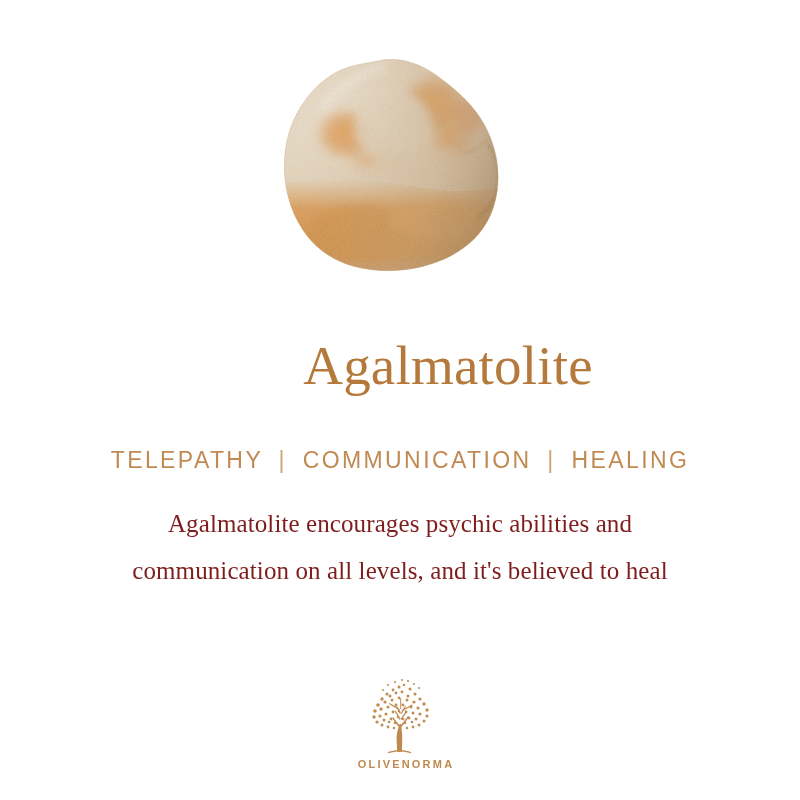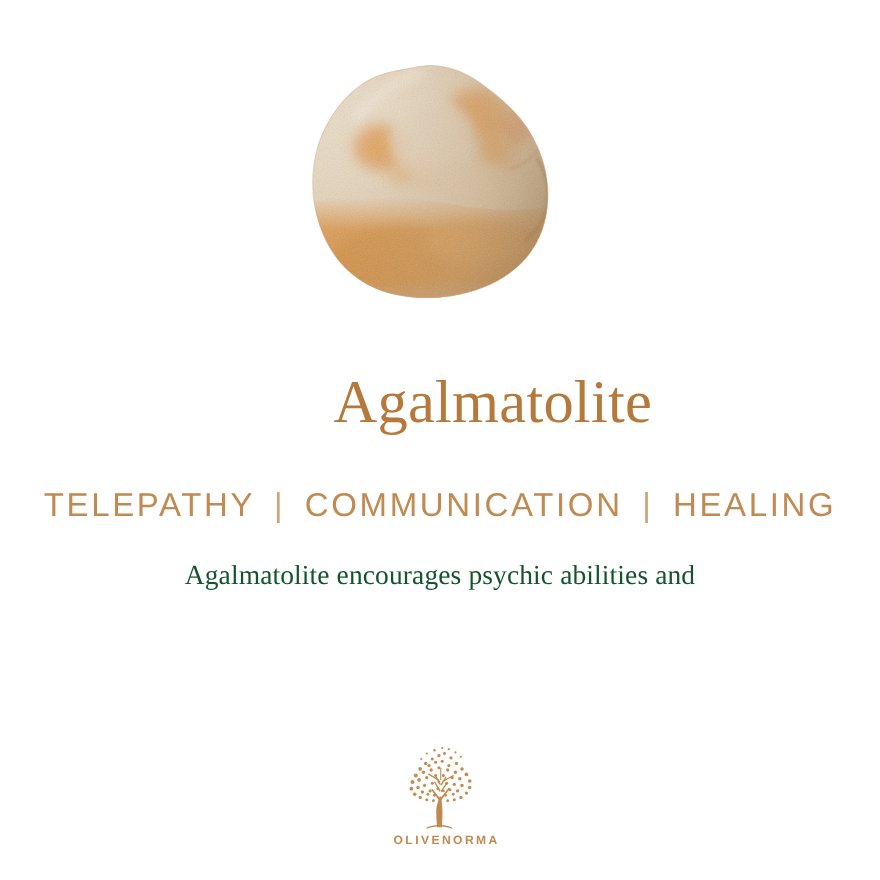--- a/index.html
+++ b/index.html
@@ -54,21 +54,21 @@
   }
 
   
   .keywords {
     position: absolute;
     left: 0;
     top: 444px;
     width: 800px;
     text-align: center;
     font-family: "Liberation Sans", "DejaVu Sans", sans-serif;
-    font-size: 30px;
+    font-size: 23px;
     line-height: 32px;
     font-weight: 300;
     color: #c08a52;
     letter-spacing: 2.4px;
     white-space: nowrap;
   }
   .keywords .kw { display: inline; }
   .keywords .sep {
     display: inline;
     color: #cfa478;
@@ -79,21 +79,21 @@
   
   .desc {
     position: absolute;
     left: 50px;
     top: 500px;
     width: 700px;
     text-align: center;
     font-family: "Liberation Serif", "DejaVu Serif", serif;
     font-size: 25px;
     line-height: 47px;
-    color: #14532d;
+    color: #7f1d1d;
     letter-spacing: 0.1px;
   }
   .desc .line { display: block; white-space: nowrap; }
 
   
   .logo {
     position: absolute;
     left: 0;
     top: 678px;
     width: 800px;
@@ -221,20 +221,21 @@
   <div class="keywords">
     <span class="kw">TELEPATHY</span>
     <span class="sep">|</span>
     <span class="kw">COMMUNICATION</span>
     <span class="sep">|</span>
     <span class="kw">HEALING</span>
   </div>
 
   <div class="desc">
     <span class="line">Agalmatolite encourages psychic abilities and</span>
+    <span class="line">communication on all levels, and it's believed to heal</span>
   </div>
 
   <div class="logo">
     <svg class="logo-mark" viewBox="0 0 96 76" xmlns="http://www.w3.org/2000/svg">
       <g fill="#bf8a50">
 
         <path d="M45.2 74 L44.6 62 C44.4 58 45 54 46.4 50 L47.6 46 L49 46
                  L49.6 51 C50.2 56 50.4 60 50.2 64 L49.8 74 Z"></path>
         <path d="M47.4 50 L40 40 L41.2 39.2 L48 48 Z"></path>
         <path d="M48.2 48 L56 38 L57.1 38.9 L49.3 49.2 Z"></path>

